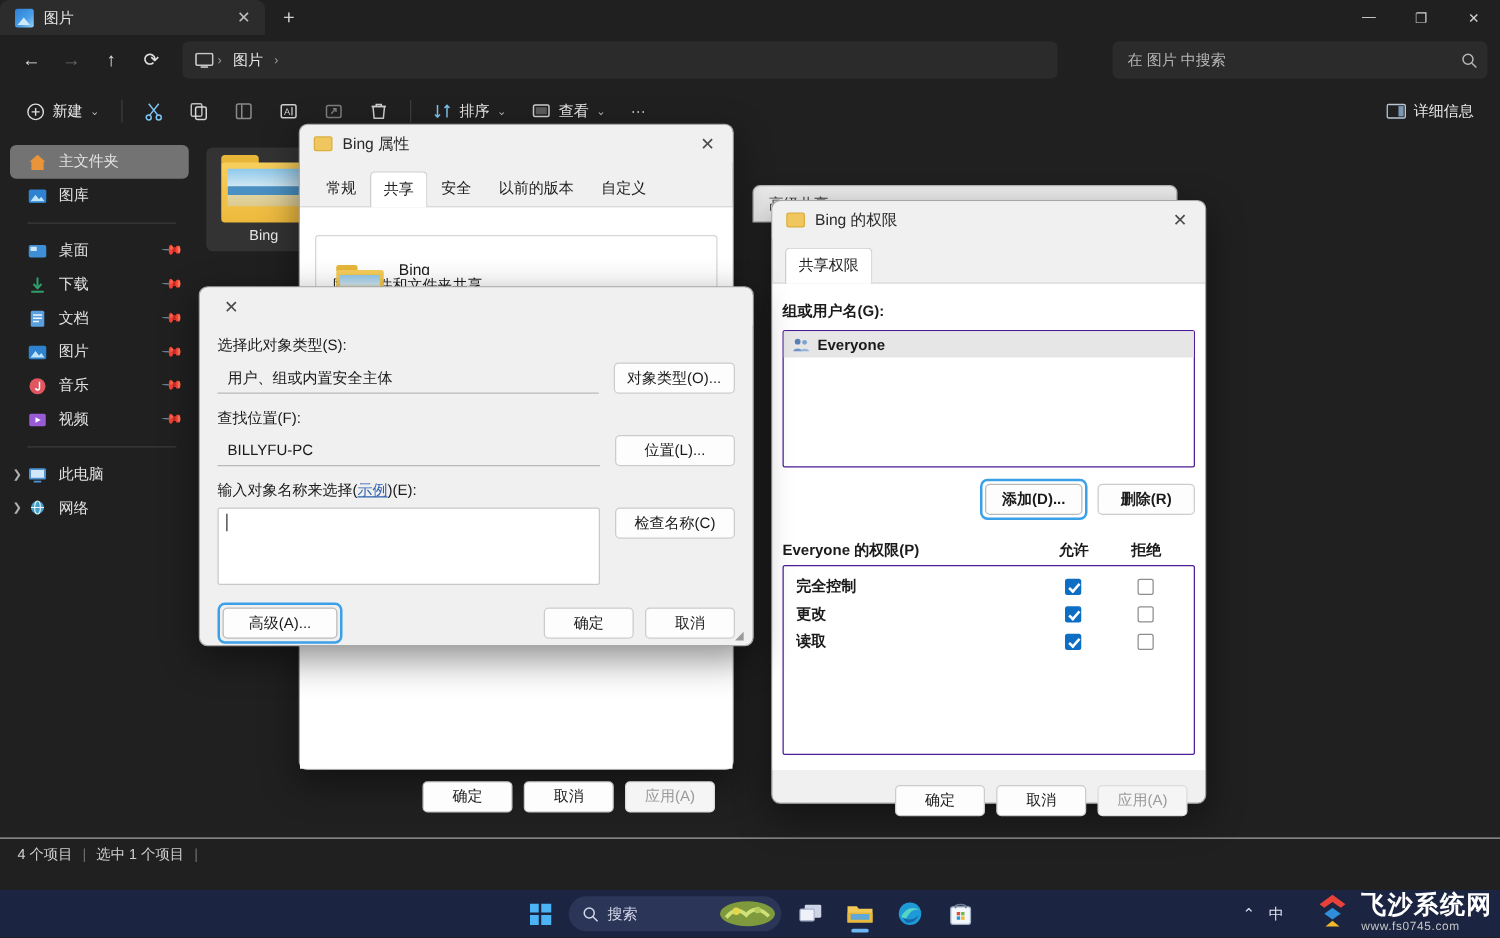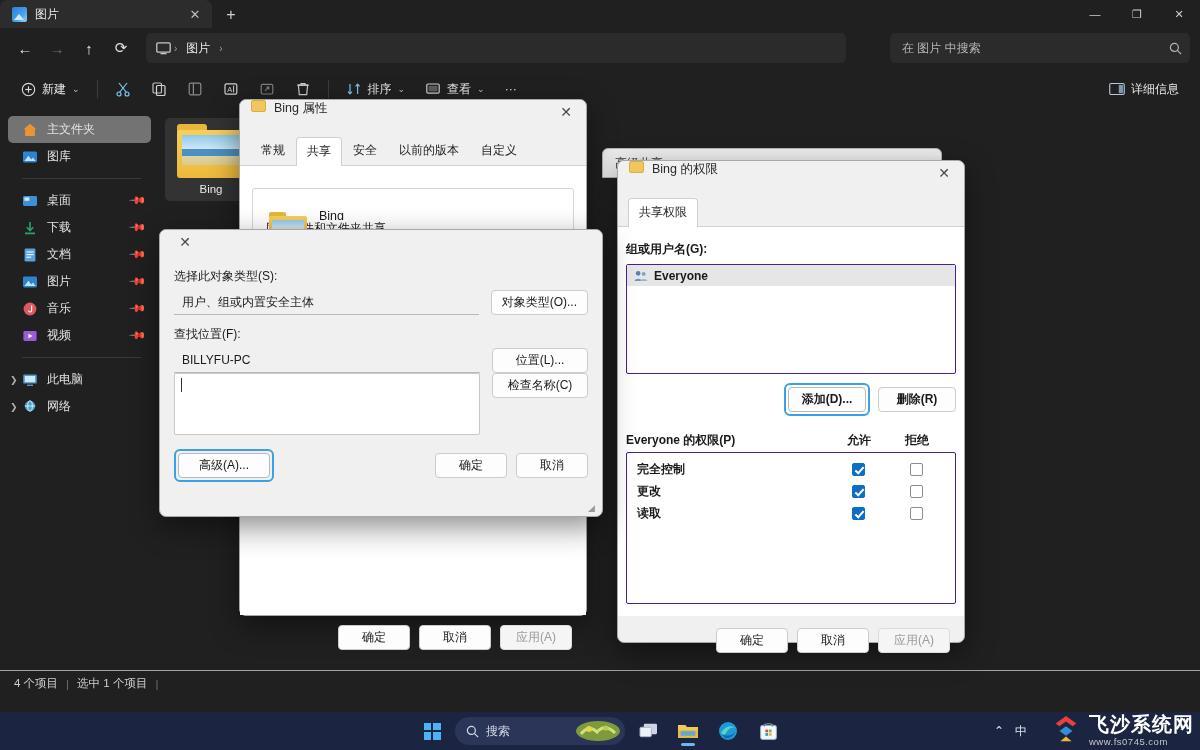--- a/index.html
+++ b/index.html
@@ -129,21 +129,21 @@
   .wm-main { font-size:20px; font-weight:bold; color:#ffffff; letter-spacing:1px; }
   .wm-sub { font-size:9.5px; color:#c7c7c7; letter-spacing:0.5px; margin-top:3px; }
 
   
   .dlg {
     position:absolute; background:#f0f0f0; color:#1a1a1a;
     border:1px solid #a8a8a8; border-radius: 7px;
     box-shadow: 0 10px 30px rgba(0,0,0,.45);
     font-size: 12px;
   }
-  .dlg-title { height: 30px; display:flex; align-items:flex-start; gap:8px;
+  .dlg-title { height: 30px; display:flex; align-items:center; gap:8px;
     padding: 0 6px 0 11px; background:#f0f0f0; border-radius:7px 7px 0 0; }
   .dlg-title .dt-label { flex:1; font-size:12.5px; color:#2a2a2a; }
   .dlg-x { width:28px;height:24px; display:flex; align-items:center;
     justify-content:center; color:#4a4a4a; font-size:14px; border-radius:4px; }
   .mini-folder { width:15px;height:12px;position:relative;flex:none; }
   .mini-folder i { position:absolute; inset:0; background:#f0c75e; border-radius:2px;
     border:1px solid #dcae3c; }
 
   .tabs { display:flex; gap:0; padding: 6px 0 0 10px; border-bottom:1px solid #d2d2d2; }
   .tabitem { padding: 5px 10px 6px; font-size: 12px; color:#1f1f1f;
@@ -579,20 +579,23 @@
       <div class="tfield underline" style="flex:1;">用户、组或内置安全主体</div>
       <div class="btn" style="min-width:96px;">对象类型(O)...</div>
     </div>
 
     <div class="lbl" style="margin:11px 0 5px;">查找位置(F):</div>
     <div style="display:flex; gap:12px; align-items:center;">
       <div class="tfield underline" style="flex:1;">BILLYFU-PC</div>
       <div class="btn" style="min-width:96px;">位置(L)...</div>
     </div>
 
+    <div class="lbl" style="margin:11px 0 5px;">
+      <span>输入对象名称来选择(</span><span class="link">示例</span><span>)(E):</span>
+    </div>
 
     <div style="display:flex; gap:12px; align-items:flex-start;">
       <div style="flex:1; height:62px; background:#fff; border:1px solid #c9c9c9; border-radius:2px; padding:4px 6px;">
         <span style="display:inline-block;width:1px;height:14px;background:#333;vertical-align:-2px;"></span><span></span>
       </div>
       <div class="btn" style="min-width:96px;">检查名称(C)</div>
     </div>
 
     <div style="display:flex; align-items:center; margin-top:14px;">
       <span class="btn-wrap-hl">

